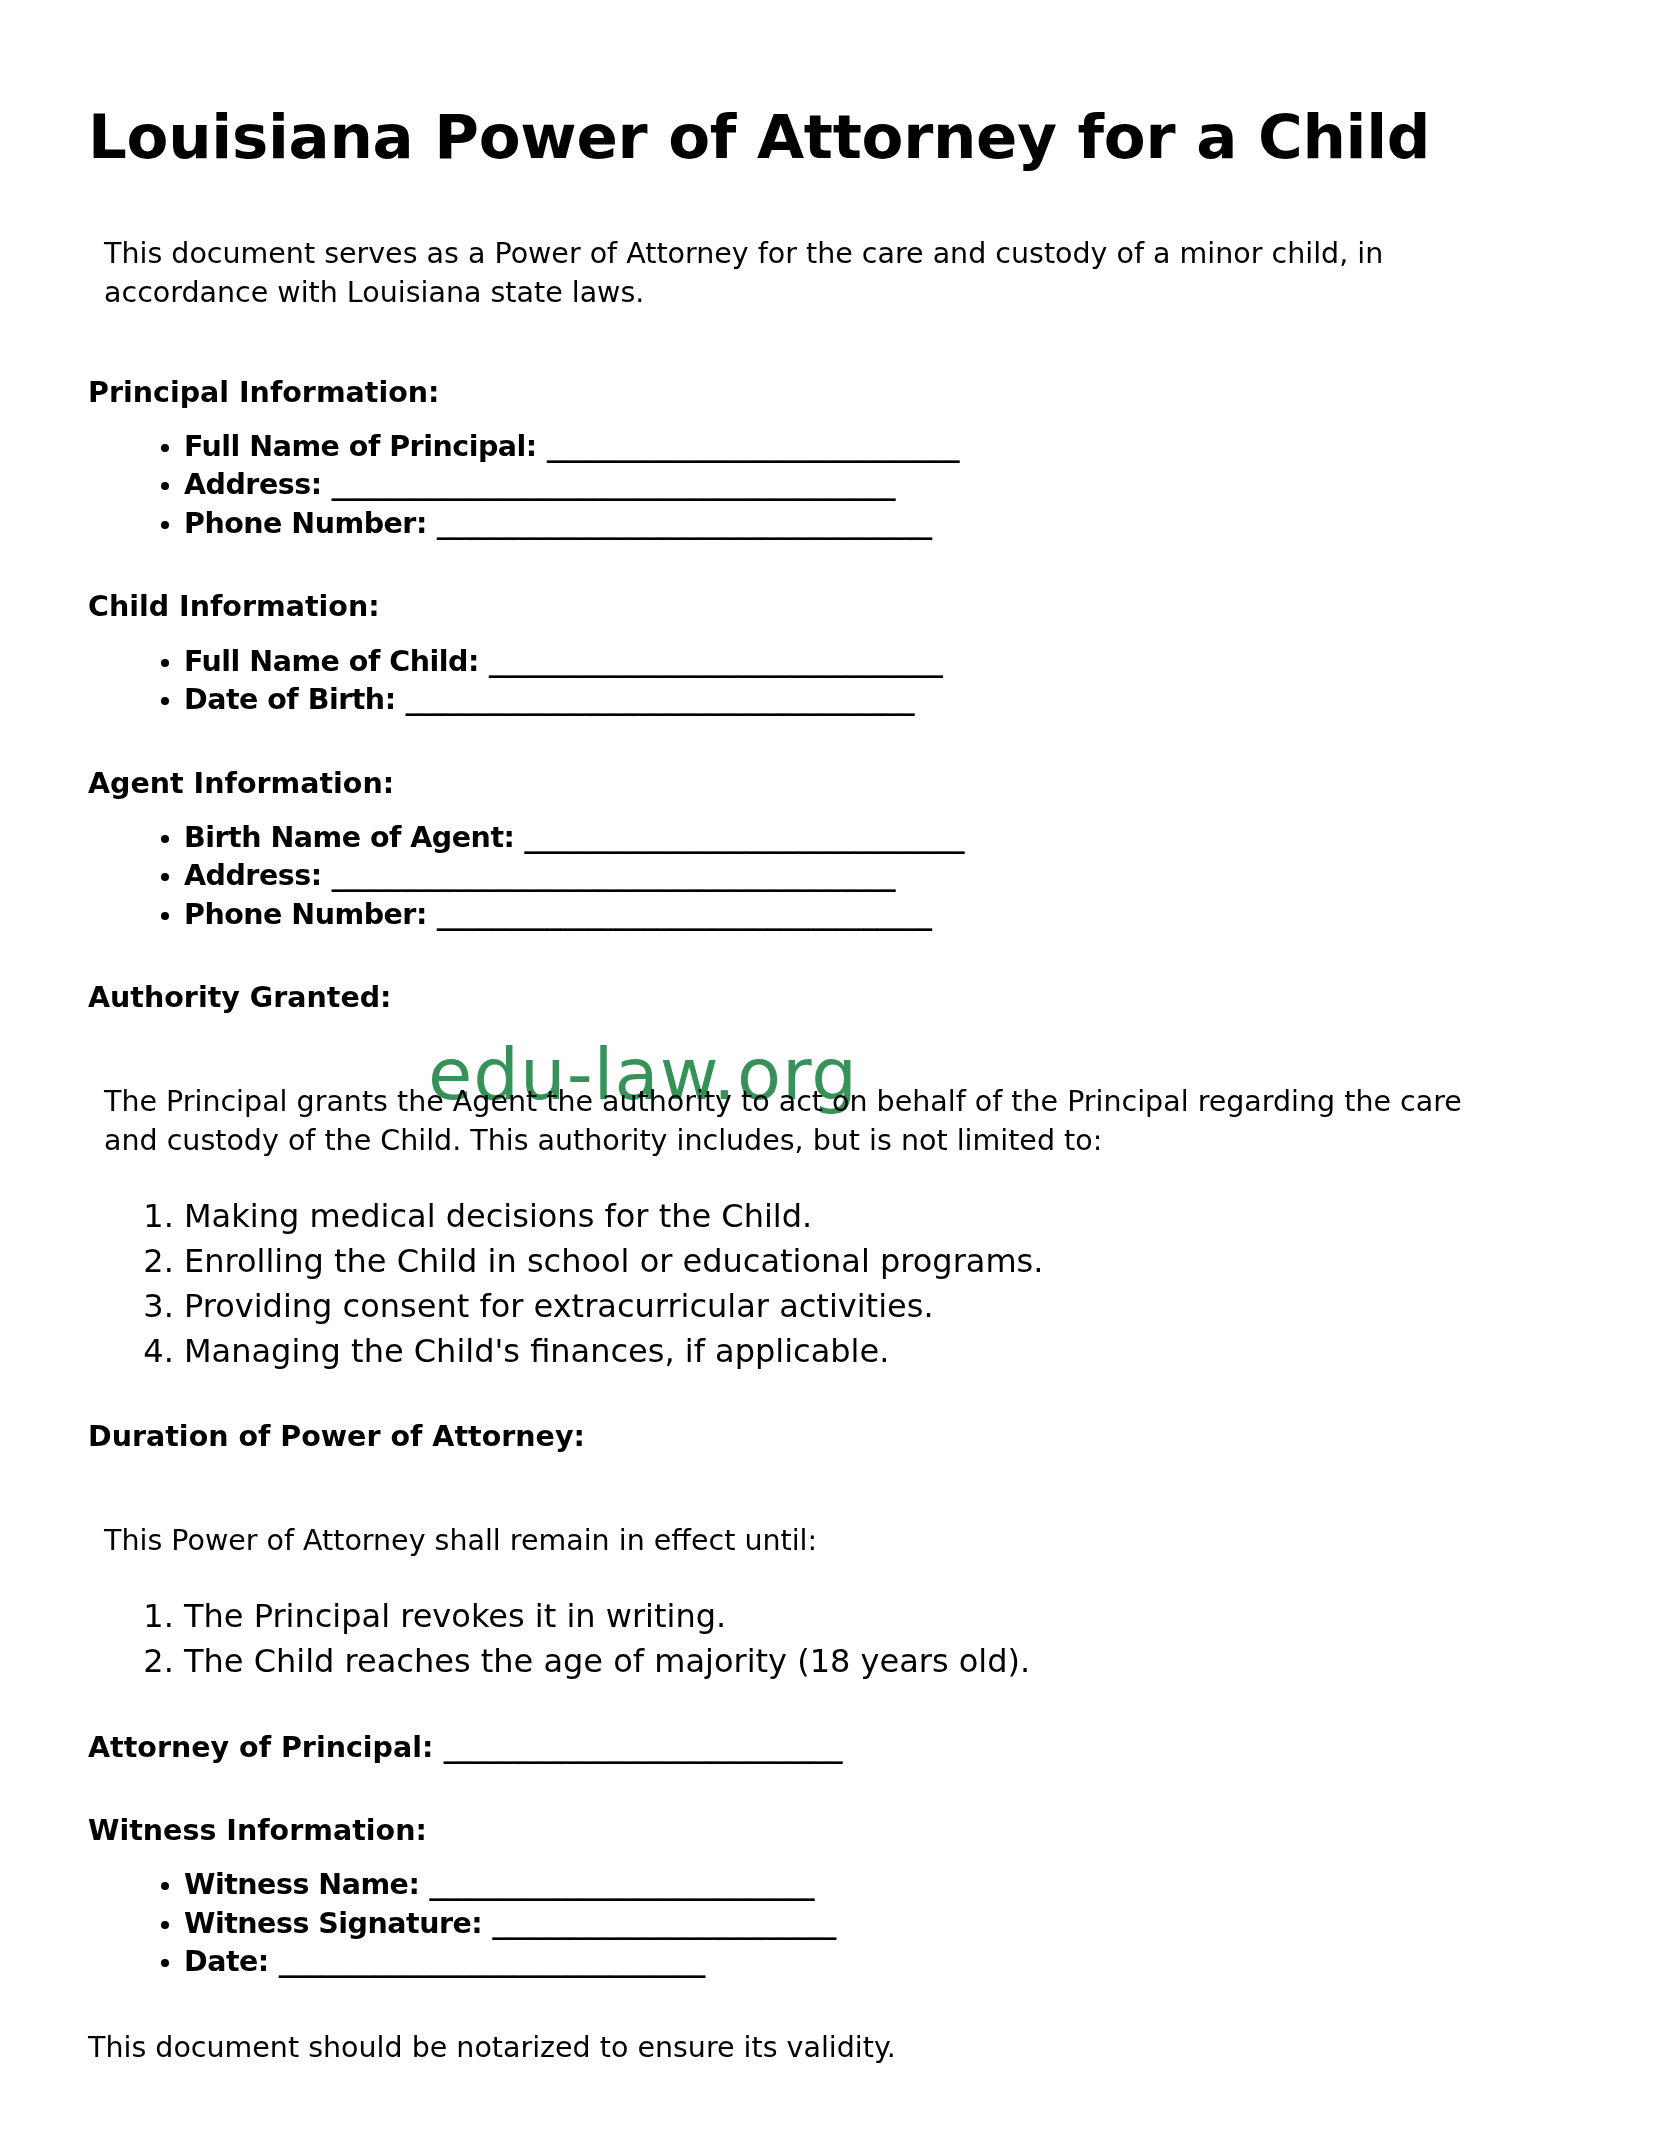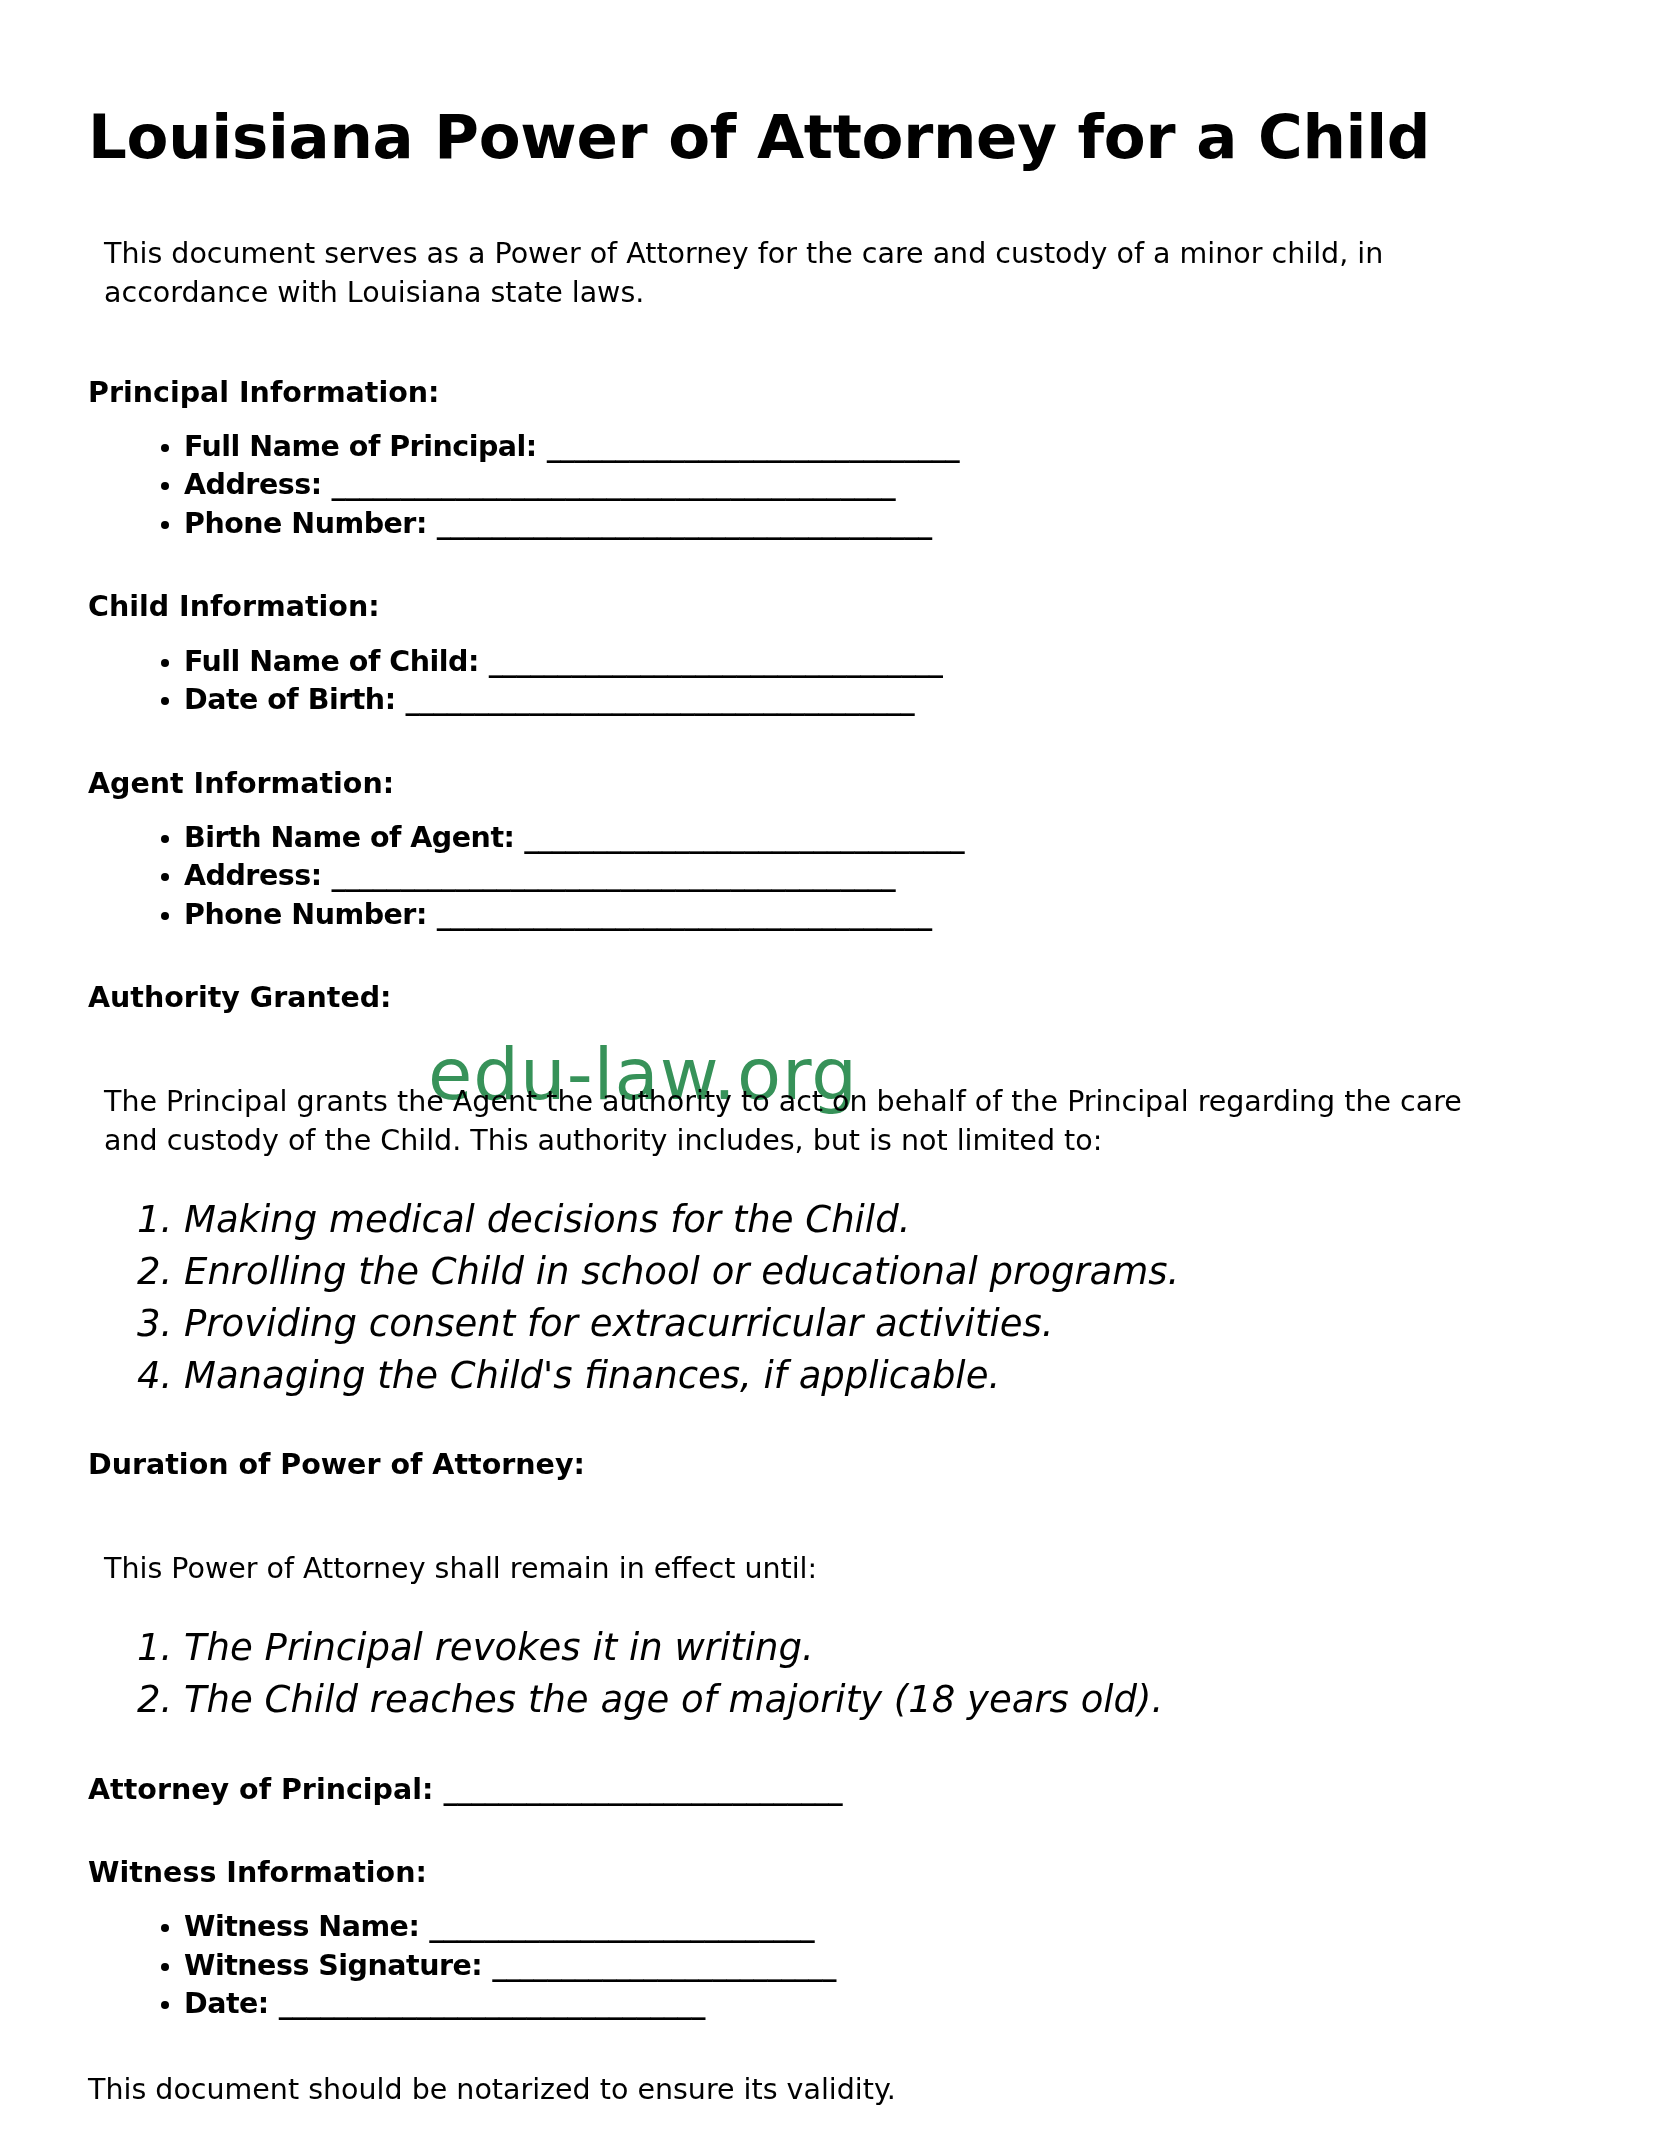--- a/index.html
+++ b/index.html
@@ -75,24 +75,23 @@
   }
   ul.bullets li::marker {
     font-size: 26px;
   }
 
   ol.numbers {
     list-style: decimal;
     margin: 0;
     padding-top: 18px;
     padding-left: 96px;
-    font-size: 37px;
+    font-size: 32px;
     line-height: 1.40;
     font-weight: normal;
-    font-style: italic;
   }
   ol.numbers li {
     padding: 0;
     margin: 0;
   }
 
   .fieldline {
     font-weight: bold;
     letter-spacing: -0.5px;
   }

